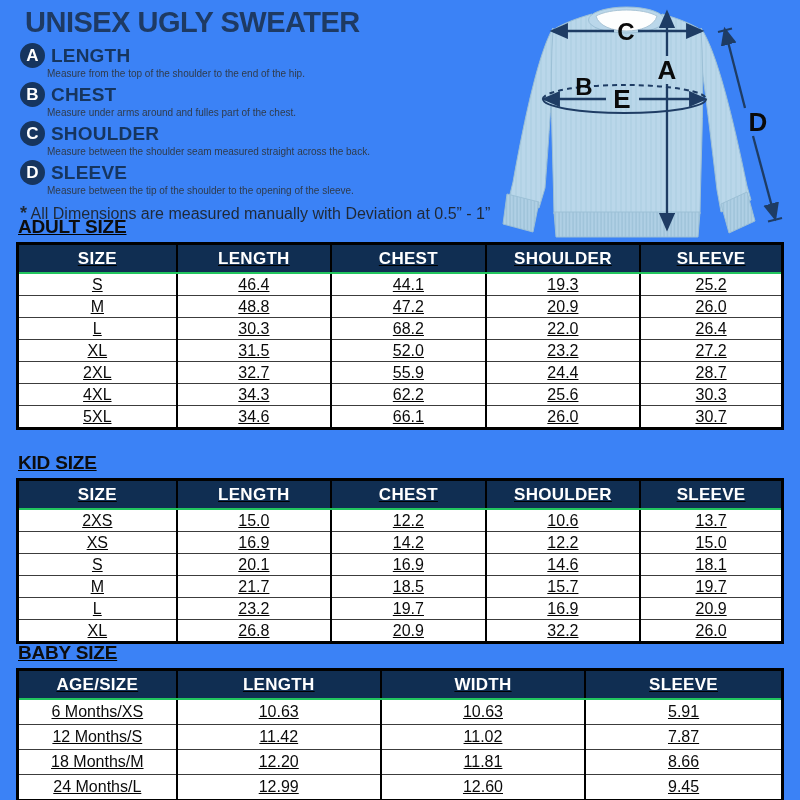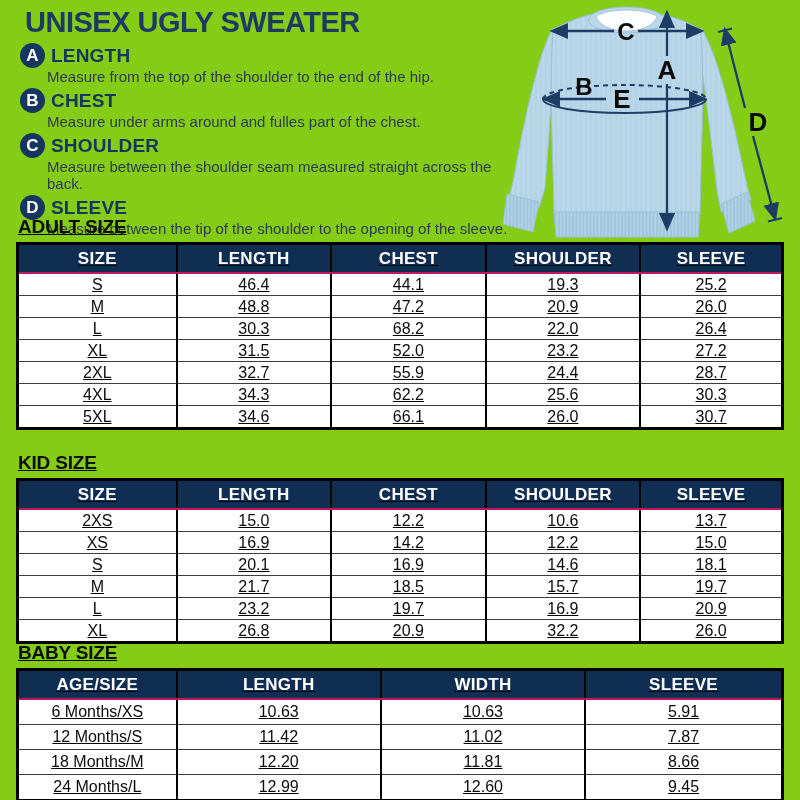--- a/index.html
+++ b/index.html
@@ -1,38 +1,38 @@
 <!DOCTYPE html>
 <html><head>
 <meta charset="utf-8">
 <style>
   html,body { margin:0; padding:0; background:#fff; }
   .canvas {
-    position:relative; width:800px; height:800px; background:#84cc16;
+    position:relative; width:800px; height:800px; background:#3b82f6;
     font-family:"Liberation Sans", sans-serif; overflow:hidden;
   }
 
   
   .header-left { position:absolute; left:20px; top:6px; width:490px; }
   .page-title {
     margin:0 0 4px 5px; font-size:29px; font-weight:900; color:#1e3a63;
     letter-spacing:-0.5px;
   }
   .measure-item { margin-bottom:1px; }
   .measure-head { display:flex; align-items:center; height:25px; }
   .badge {
     width:25px; height:25px; border-radius:50%; background:#16355f; color:#fff;
     font-weight:bold; font-size:17px; display:flex; align-items:center;
     justify-content:center; flex:0 0 25px;
   }
   .measure-label {
     margin-left:6px; font-size:19px; font-weight:bold; color:#16355f;
     letter-spacing:0.2px;
   }
-  .measure-desc { margin:0 0 3px 27px; font-size:15px; color:#2f3b4c; }
+  .measure-desc { margin:0 0 3px 27px; font-size:10px; color:#2f3b4c; }
   .note { margin:7px 0 0 0; font-size:16px; color:#1f2937; }
   .note .star { font-weight:bold; font-size:18px; }
 
   
   .sweater-diagram { position:absolute; left:495px; top:0; width:305px; height:245px; }
 
   
   .size-section { position:absolute; left:16px; width:632px;text-decoration:underline; }
   .section-adult { top:216px; }
   .section-kid   { top:452px; }
@@ -41,21 +41,21 @@
     margin:0 0 4px 2px; font-size:19px; font-weight:800; color:#0d0d0d;
     letter-spacing:-0.2px;
   }
   table.size-table {
     width:768px; border-collapse:collapse; table-layout:fixed;
     border:3px solid #000;
   }
   table.size-table th {
     background:#102e52; color:#fff; font-weight:bold; font-size:17px;
     height:27px; letter-spacing:0.3px; border-left:2.5px solid #000;
-    border-bottom:2px solid #be185d; padding:0; text-align:center;
+    border-bottom:2px solid #22c55e; padding:0; text-align:center;
   }
   table.size-table td {
     font-size:16px; color:#0b0b0b; text-align:center; padding:0;
     border-left:2.5px solid #000; border-top:1.5px solid #3c3c3c;
     background:#fff;
   }
   table.size-table th:first-child, table.size-table td:first-child { border-left:none; }
   .section-adult td, .section-kid td { height:21px; }
   .section-baby td { height:24px; }
 </style>

